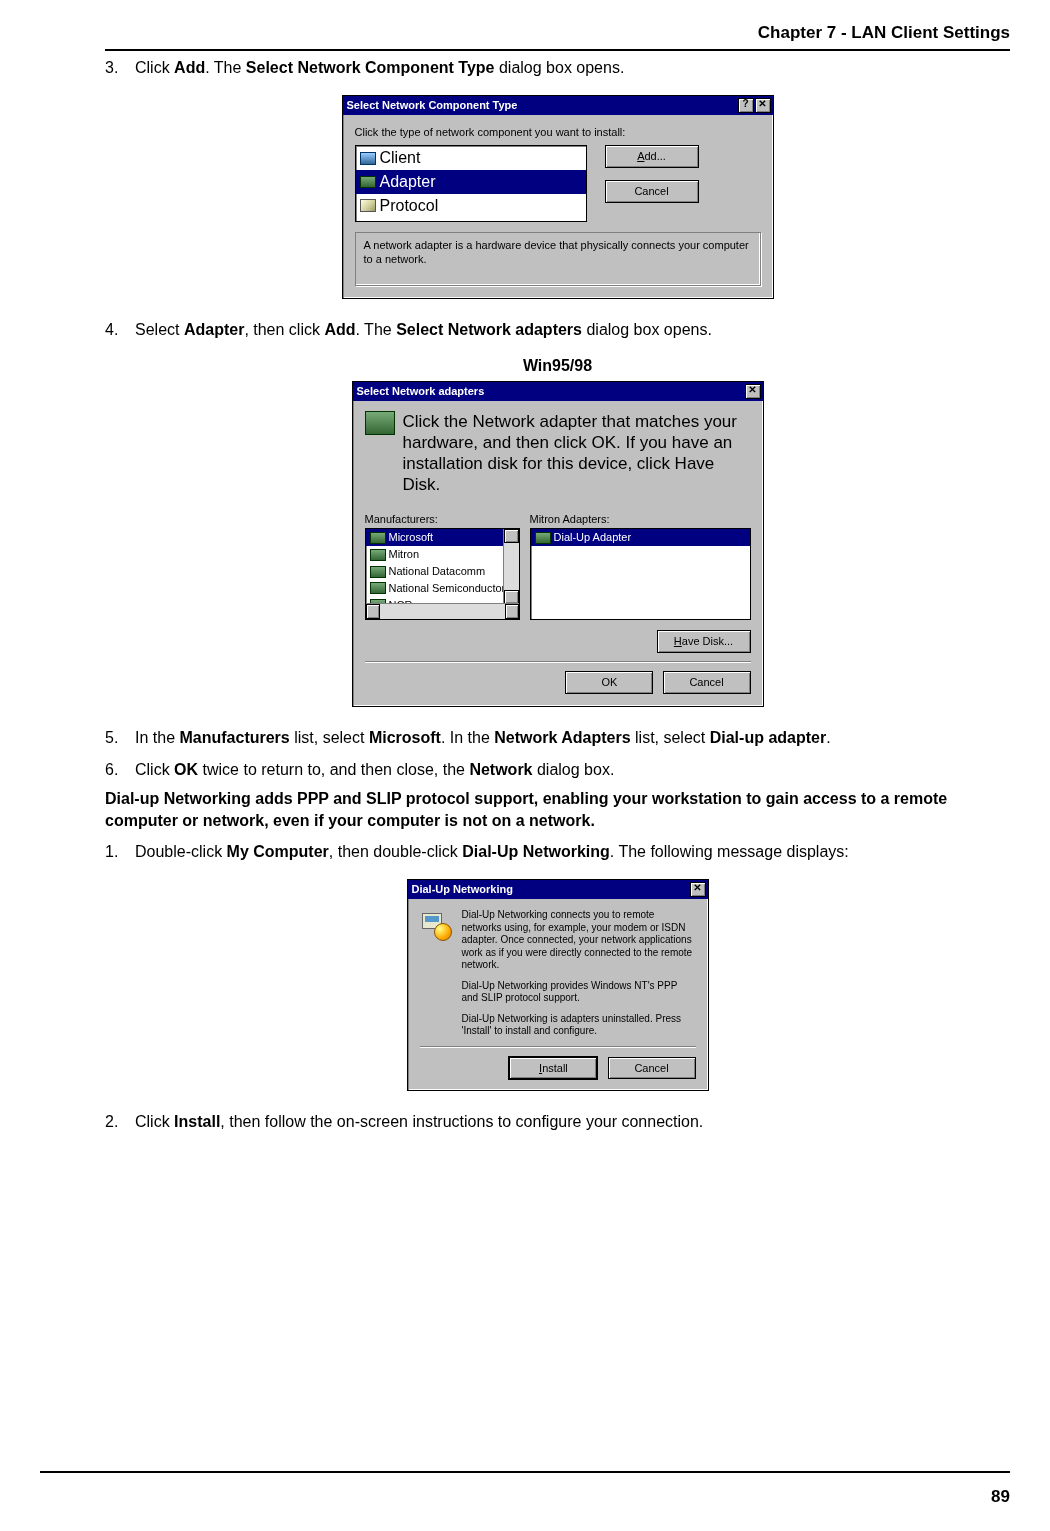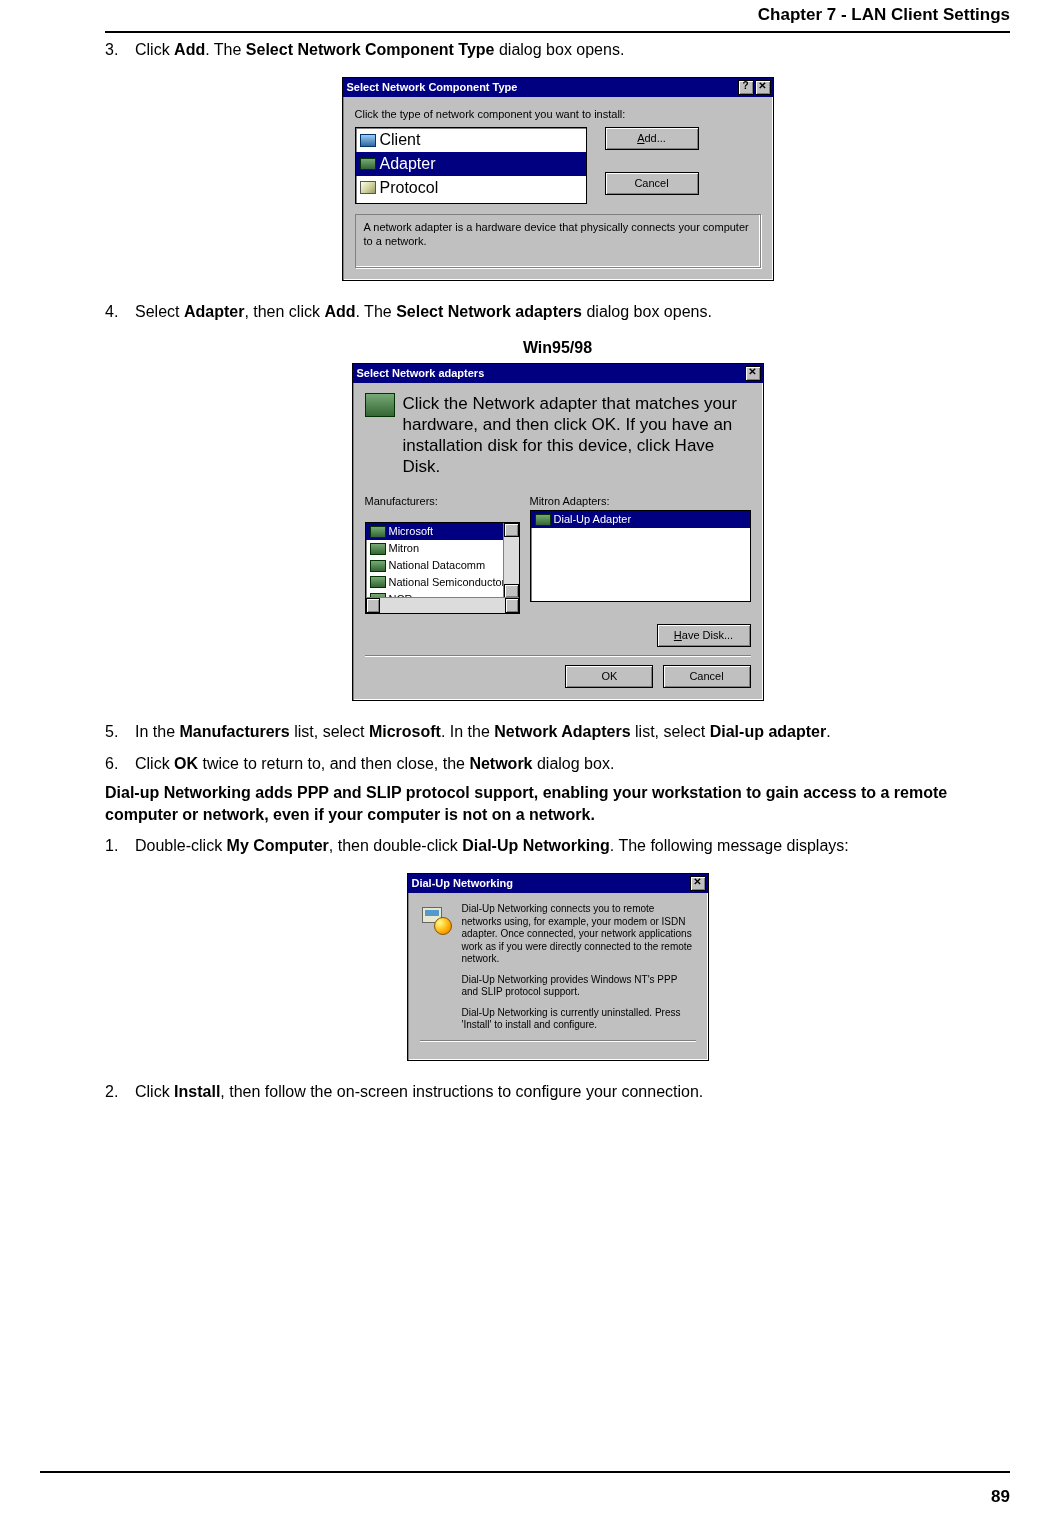--- a/index.html
+++ b/index.html
@@ -9,21 +9,21 @@
     background: #fff;
     color: #000;
     font-size: 16px;
     line-height: 1.35;
   }
   .page {
     width: 1050px;
     height: 1531px;
     position: relative;
     box-sizing: border-box;
-    padding: 4px 40px 0 105px;
+    padding: 22px 40px 0 105px;
   }
   .chapter-header {
     text-align: right;
     font-weight: bold;
     font-size: 17px;
     padding-bottom: 4px;
   }
   .hr-top {
     border: none;
     border-top: 2px solid #000;
@@ -317,21 +317,21 @@
                 </div>
               <div class="item">
                   <span class="icn"></span>
                   <span>Protocol</span>
                 </div>
               <div class="item">
                   <span class="icn net"></span>
                   <span>Service</span>
                 </div>
             </div>
-            <div class="col" style="gap:22px;">
+            <div class="col" style="gap:12px;">
               <span class="btn"><span class="ul">A</span>dd...</span>
               <span class="btn">Cancel</span>
             </div>
           </div>
           <div style="height:10px;"></div>
           <div class="desc-inset">A network adapter is a hardware device that physically connects your computer to a network.</div>
         </div>
       </div>
     </div>
 
@@ -354,21 +354,21 @@
             <span class="tbtn">✕</span>
           </span>
         </div>
         <div class="body">
           <div class="row" style="gap:8px;align-items:flex-start;margin-bottom:16px;">
             <span class="icn card" style="width:28px;height:22px;flex-shrink:0;"></span>
             <span style="font-size:17px;line-height:1.25;">Click the Network adapter that matches your hardware, and then click OK. If you have an installation disk for this device, click Have Disk.</span>
           </div>
           <div class="row" style="gap:10px;">
             <div style="width:155px;">
-              <div style="margin-bottom:14px;">Manufacturers:</div>
+              <div style="margin-bottom:2px;">Manufacturers:</div>
               <div class="mfg-box" style="height:90px;">
                 <div class="item sel">
                     <span class="icn card"></span>
                     <span>Microsoft</span>
                   </div>
                 <div class="item">
                     <span class="icn card"></span>
                     <span>Mitron</span>
                   </div>
                 <div class="item">
@@ -445,24 +445,28 @@
         </div>
         <div class="body" style="padding:10px 12px 10px 12px;">
           <div class="row" style="align-items:flex-start;">
             <span class="dun-icon">
               <span class="pc"></span>
                 <span class="globe"></span>
             </span>
             <div style="font-size:10px;line-height:1.25;">
               <div style="margin-bottom:8px;">Dial-Up Networking connects you to remote networks using, for example, your modem or ISDN adapter.  Once connected, your network applications work as if you were directly connected to the remote network.</div>
               <div style="margin-bottom:8px;">Dial-Up Networking provides Windows NT's PPP and SLIP protocol support.</div>
-              <div>Dial-Up Networking is currently uninstalled. Press 'Install' to install and configure.</div>
+              <div>Dial-Up Networking is adapters uninstalled. Press 'Install' to install and configure.</div>
             </div>
           </div>
           <hr class="sep">
+          <div style="text-align:right;">
+            <span class="btn default" style="min-width:66px;"><span class="ul">I</span>nstall</span>
+            <span class="btn" style="min-width:66px;margin-left:6px;">Cancel</span>
+          </div>
         </div>
       </div>
     </div>
 
     <ol class="num">
       <li>
         <span class="num-marker">2.</span>
         <span class="num-text">
           <span>Click </span><span class="b">Install</span><span>, then follow the on-screen instructions to configure your connection.</span>
         </span>

